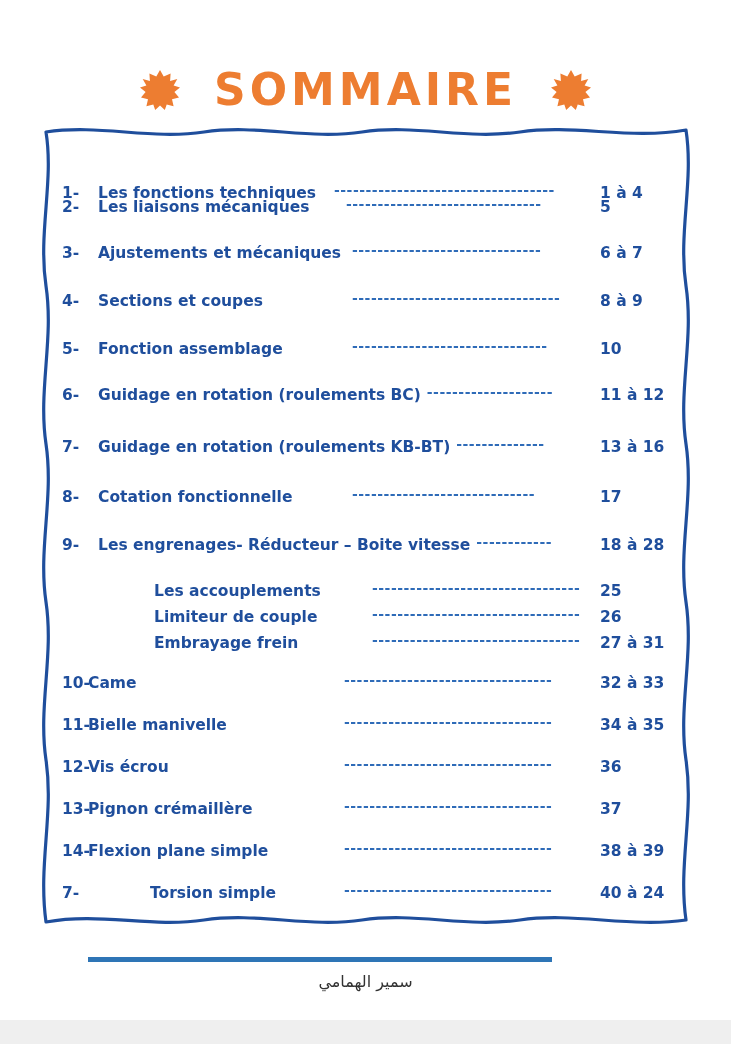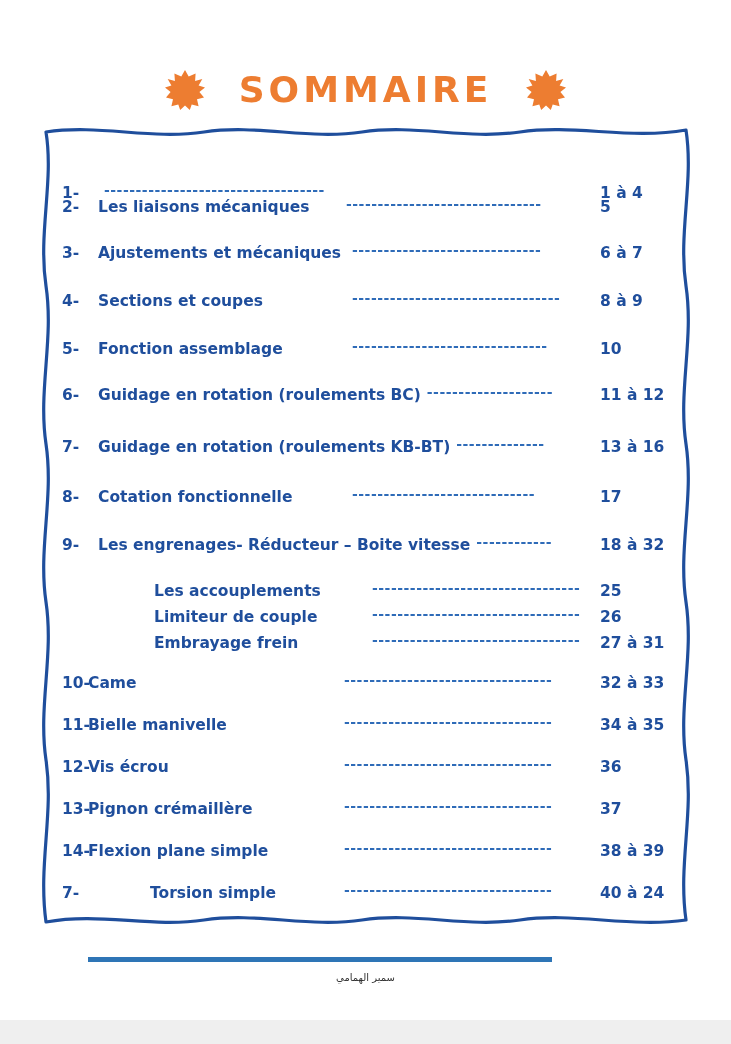--- a/index.html
+++ b/index.html
@@ -38,21 +38,21 @@
     top: 58px;
     width: 731px;
     height: 64px;
     display: flex;
     align-items: center;
     justify-content: center;
     gap: 34px;
   }
   .title-text {
     font-family: "DejaVu Sans", sans-serif;
-    font-size: 36px;
+    font-size: 44px;
     font-weight: bold;
     letter-spacing: 4px;
     color: #ED7D31;
     line-height: 1;
   }
   .burst {
     width: 40px;
     height: 40px;
     position: relative;
     flex: 0 0 auto;
@@ -125,21 +125,21 @@
     height: 5px;
     background: #2E75B6;
   }
   .footer-name {
     position: absolute;
     left: 0;
     top: 972px;
     width: 731px;
     text-align: center;
     font-family: "DejaVu Sans", sans-serif;
-    font-size: 10px;
+    font-size: 16px;
     color: #333333;
     direction: rtl;
   }
 </style>
 </head>
 <body>
 
 <div class="page">
 
   <div class="title-row">
@@ -176,20 +176,21 @@
                C -2,584 14,534 6,480
                C -2,426 14,376 6,322
                C -2,268 14,218 6,164
                C -2,110 14,60 6,10 Z" fill="none" stroke="#1F4E9C" stroke-width="3.2" stroke-linejoin="round"></path>
     </svg>
 
     <div class="toc-inner">
 
     <div class="row" style="top: 16px; left: 0px;">
           <span class="num" style="width: 44px; padding-left: 8px; box-sizing: border-box;">1-</span>
+          <span class="label" style="min-width: 230px;">Les fonctions techniques</span>
           <span class="dots">-----------------------------------</span>
           <span class="pages" style="width: 78px; margin-top: 28px;">1 à 4</span>
         </div>
         <div class="row" style="top: 58px; left: 0px;">
           <span class="num" style="width: 44px; padding-left: 8px; box-sizing: border-box;">2-</span>
           <span class="label" style="min-width: 242px;">Les liaisons mécaniques</span>
           <span class="dots">-------------------------------</span>
           <span class="pages" style="width: 78px;">5</span>
         </div>
         <div class="row" style="top: 104px; left: 0px;">
@@ -225,21 +226,21 @@
         <div class="row" style="top: 348px; left: 0px;">
           <span class="num" style="width: 44px; padding-left: 8px; box-sizing: border-box;">8-</span>
           <span class="label" style="min-width: 248px;">Cotation fonctionnelle</span>
           <span class="dots">-----------------------------</span>
           <span class="pages" style="width: 78px;">17</span>
         </div>
         <div class="row" style="top: 396px; left: 0px;">
           <span class="num" style="width: 44px; padding-left: 8px; box-sizing: border-box;">9-</span>
           <span class="label" style="min-width: 330px;">Les engrenages- Réducteur – Boite vitesse</span>
           <span class="dots">------------</span>
-          <span class="pages" style="width: 78px;">18 à 32</span>
+          <span class="pages" style="width: 78px;">18 à 28</span>
         </div>
         <div class="row" style="top: 442px; left: 0px;">
           <span class="num" style="width: 100px; padding-left: 8px; box-sizing: border-box;"></span>
           <span class="label" style="min-width: 212px;">Les accouplements</span>
           <span class="dots">---------------------------------</span>
           <span class="pages" style="width: 78px;">25</span>
         </div>
         <div class="row" style="top: 468px; left: 0px;">
           <span class="num" style="width: 100px; padding-left: 8px; box-sizing: border-box;"></span>
           <span class="label" style="min-width: 212px;">Limiteur de couple</span>

